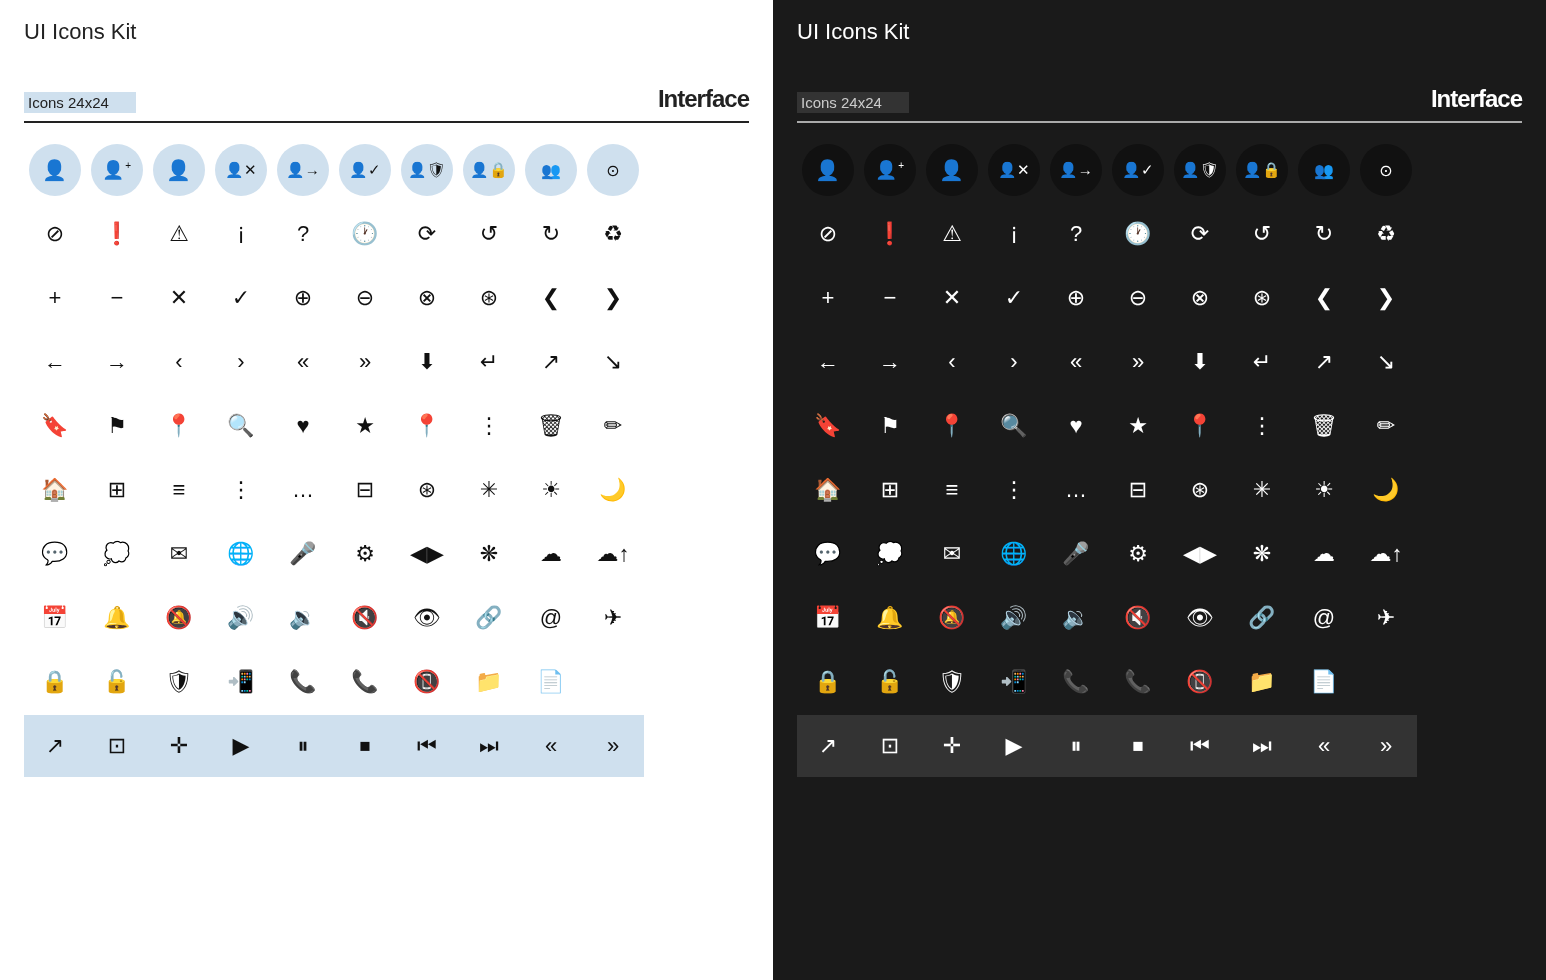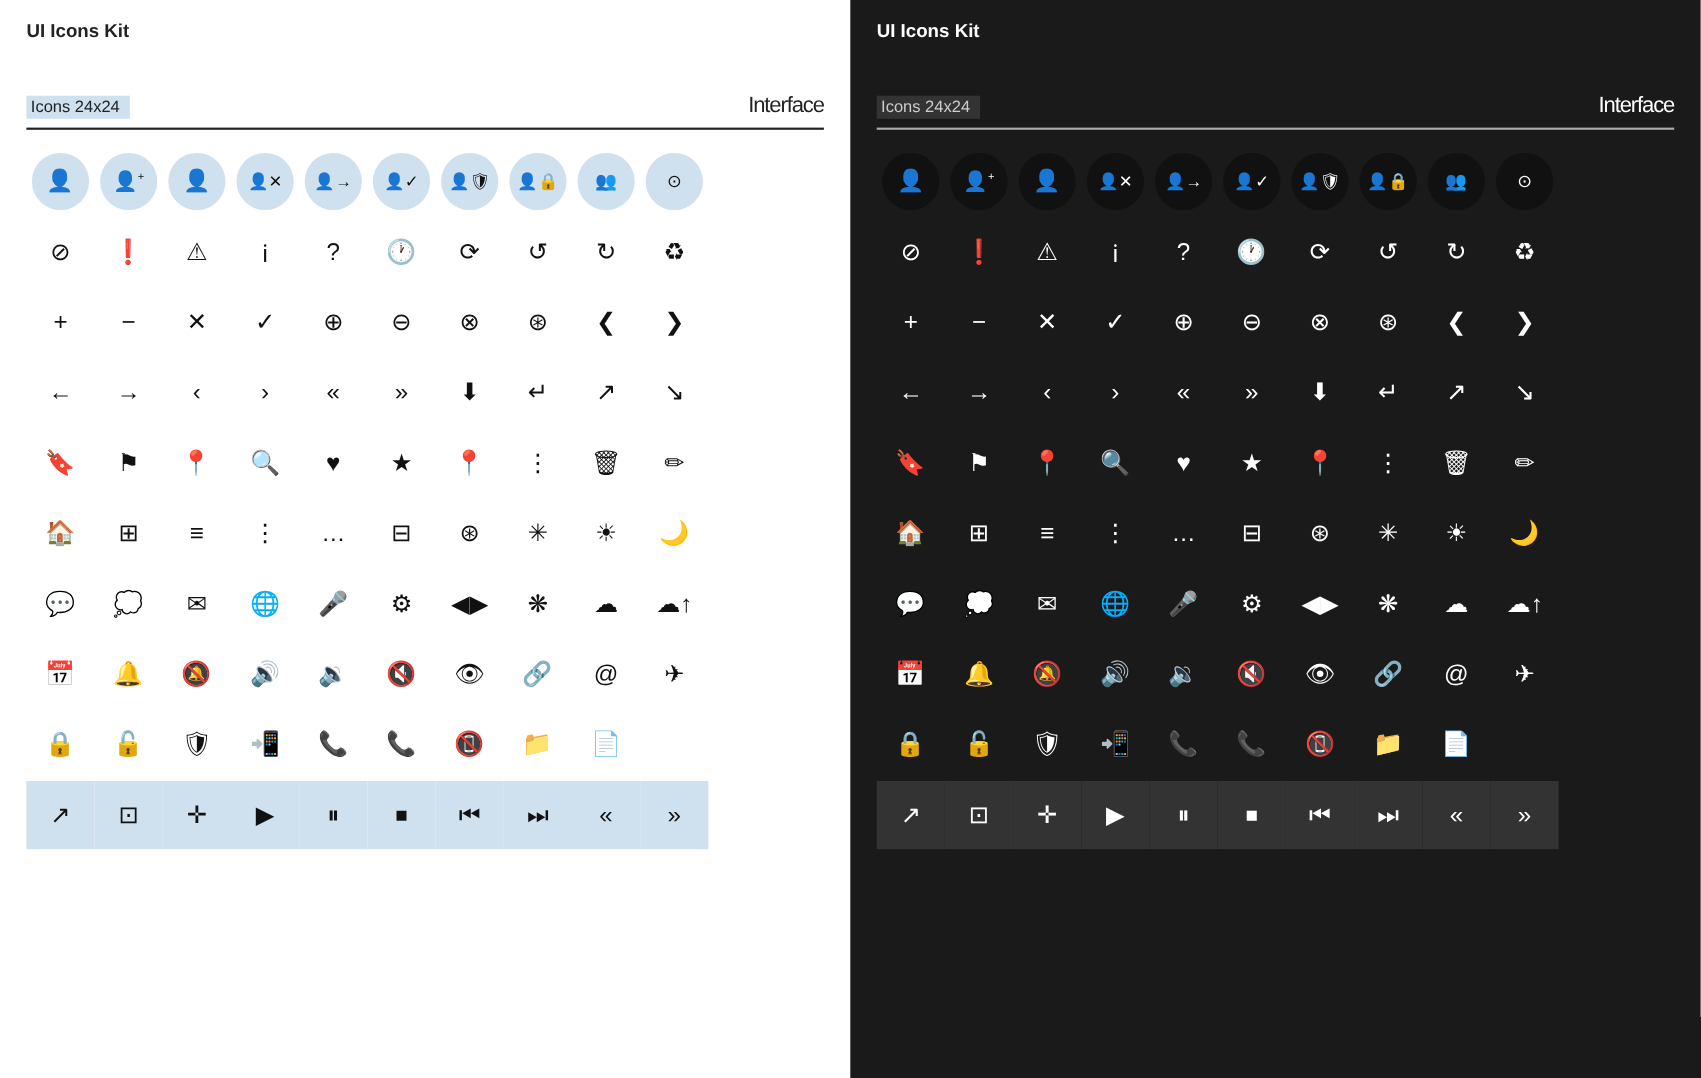--- a/index.html
+++ b/index.html
@@ -35,41 +35,41 @@
       padding-bottom: 8px;
       margin-bottom: 16px;
     }
 
     .panel-light .header { border-color: #222; }
     .panel-dark .header { border-color: #aaa; }
 
     .header-left { display: flex; flex-direction: column; }
 
     .title {
-      font-size: 17px;
-      font-weight: 700;
+      font-size: 22px;
+      font-weight: 400;
       line-height: 1.1;
     }
 
     .panel-light .title { color: #222; }
     .panel-dark .title { color: #fff; }
 
     .subtitle {
       font-size: 15px;
       font-weight: 400;
       padding: 2px 4px;
       margin-top: 48px;
     }
 
     .panel-light .subtitle { background: #cfe0ee; color: #222; }
     .panel-dark .subtitle { background: #333; color: #ccc; }
 
     .category-label {
-      font-size: 20px;
-      font-weight: 400;
+      font-size: 24px;
+      font-weight: 700;
       letter-spacing: -1px;
     }
 
     .panel-light .category-label { color: #222; }
     .panel-dark .category-label { color: #fff; }
 
     .icons-grid {
       display: flex;
       flex-direction: column;
       gap: 2px;

